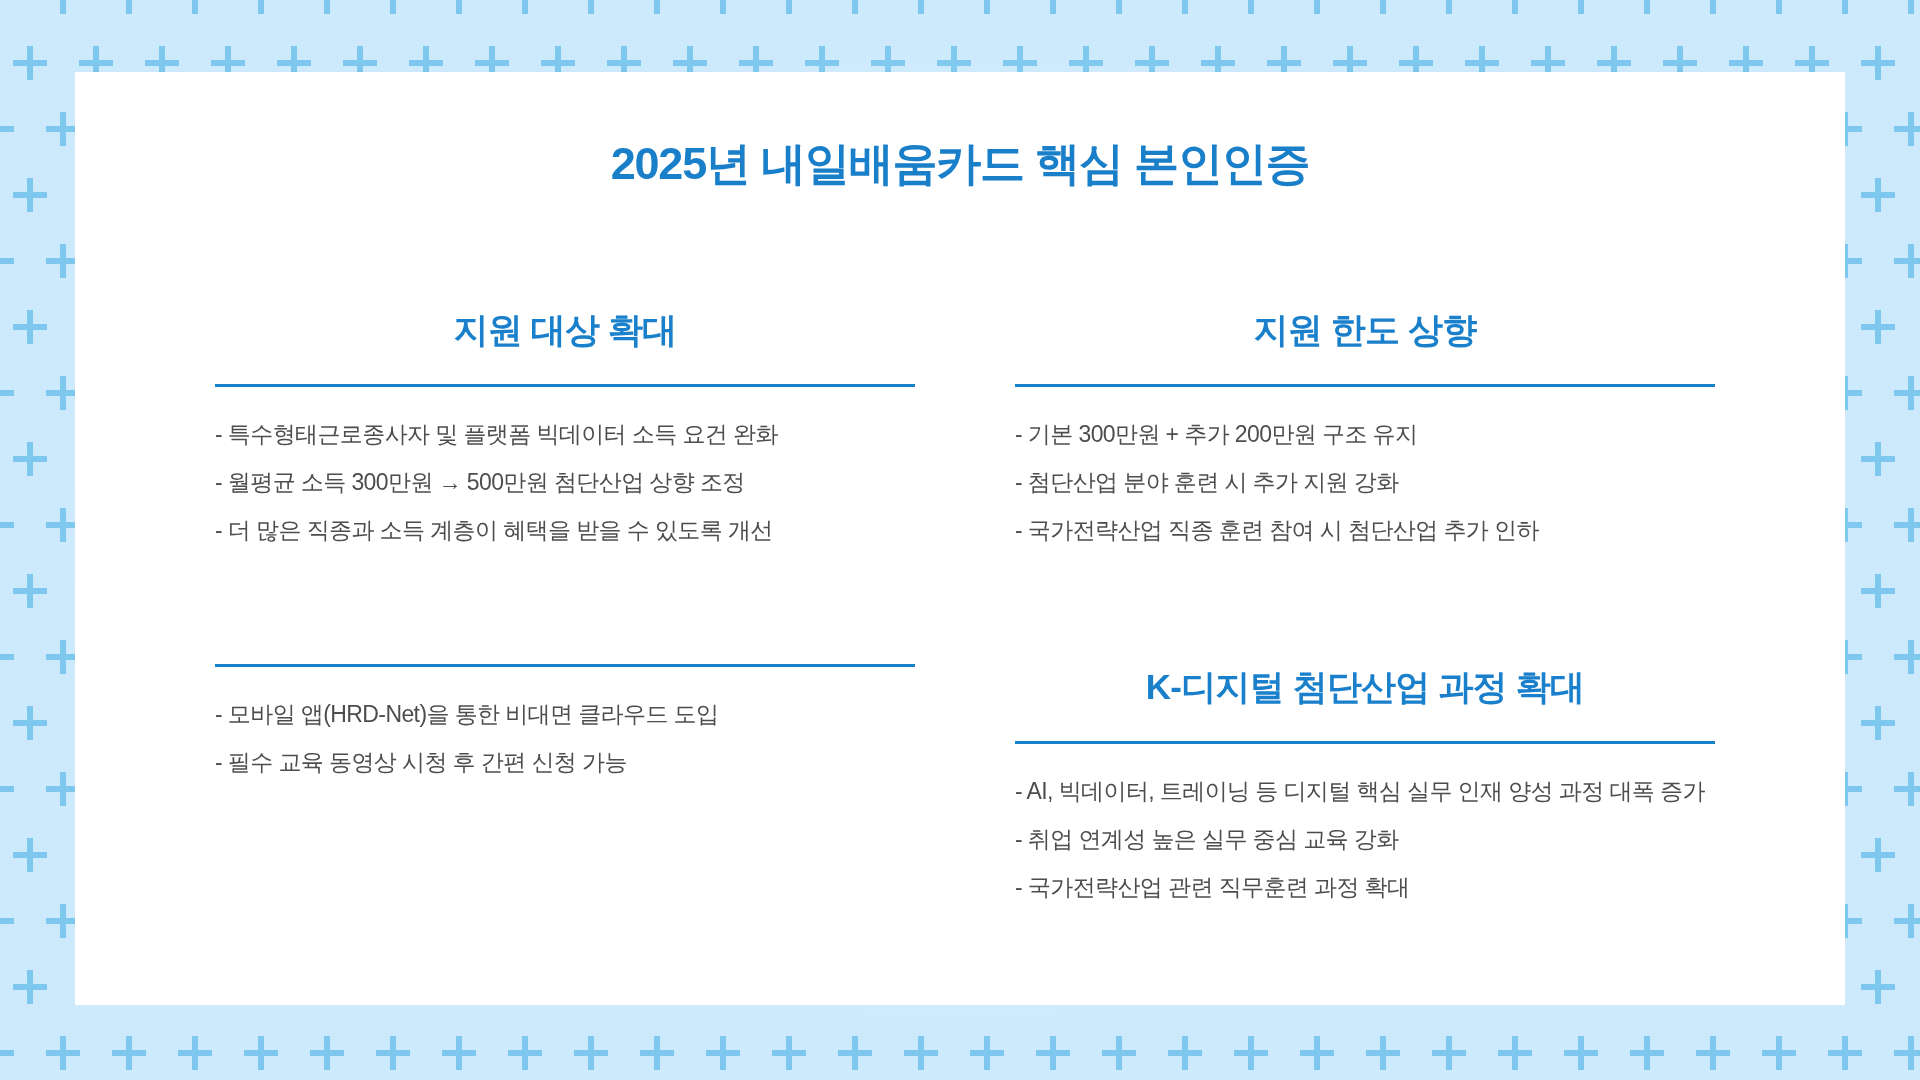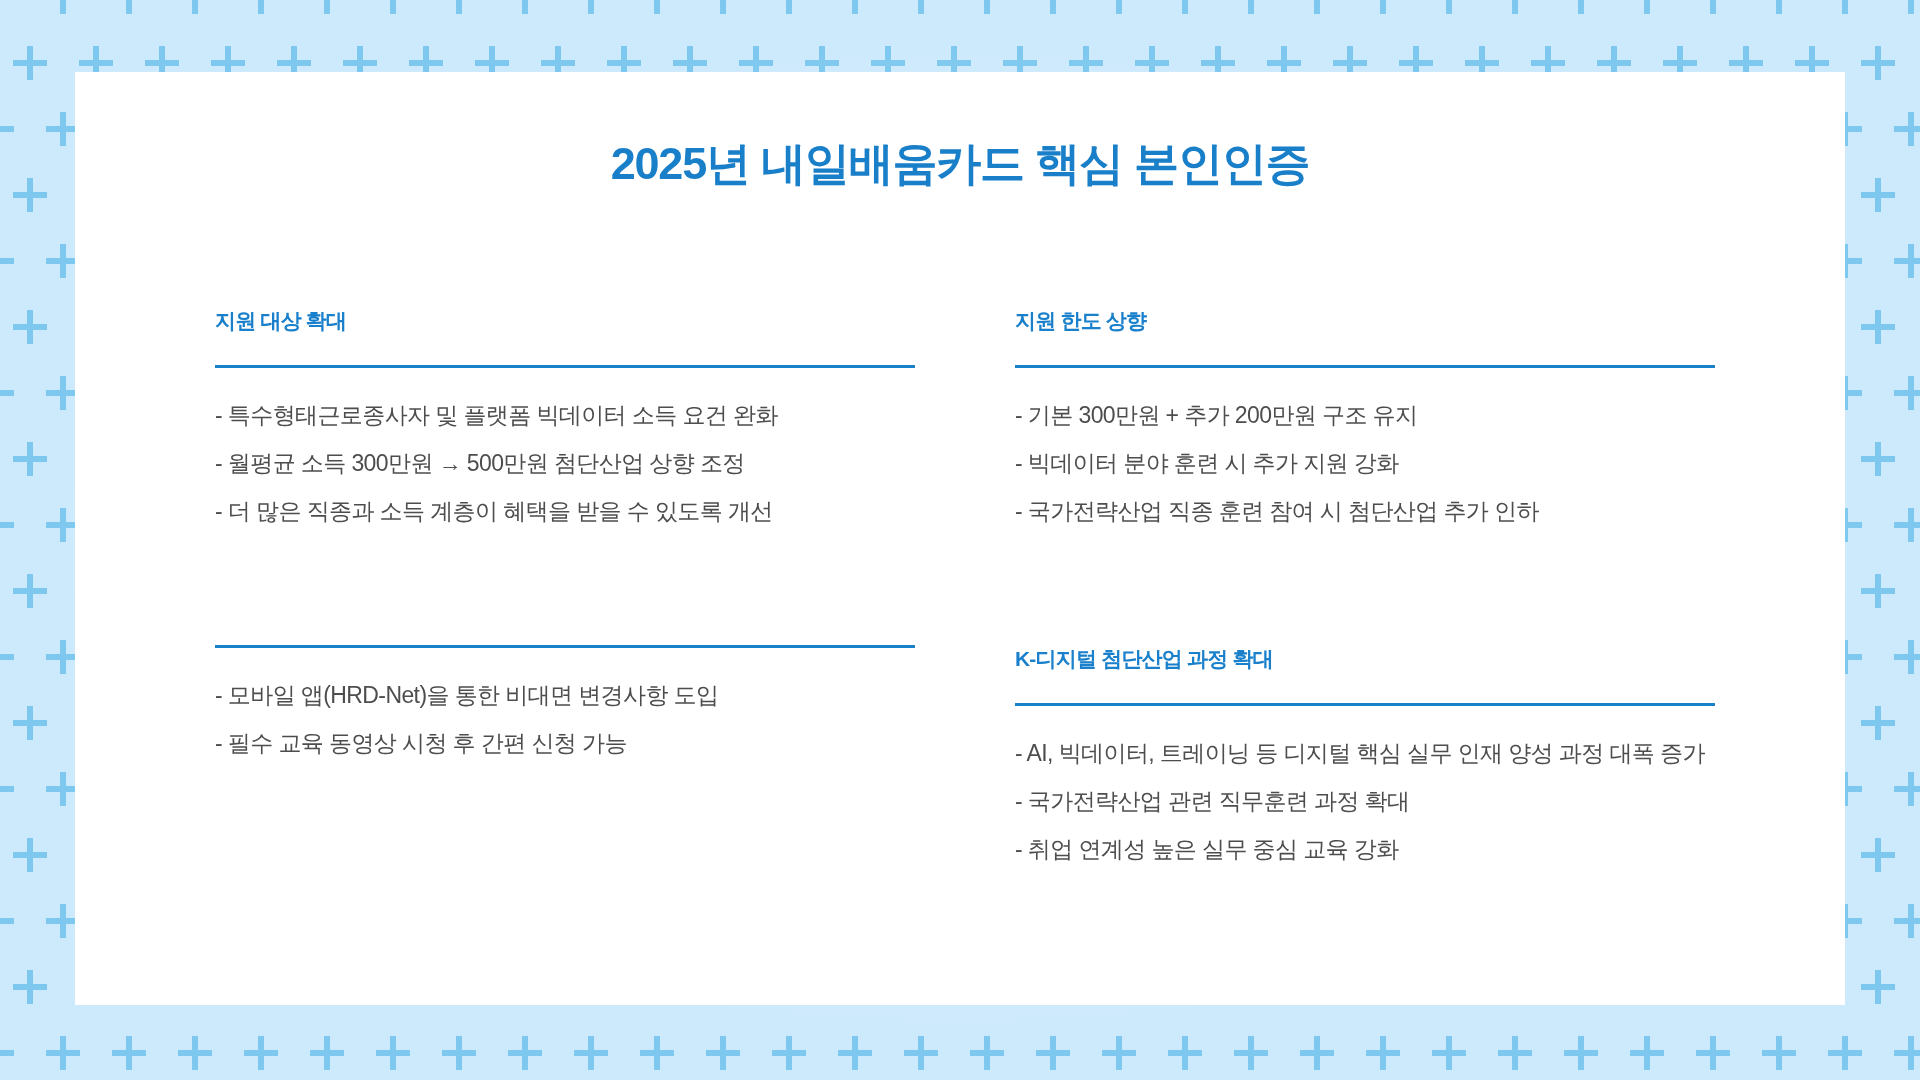--- a/index.html
+++ b/index.html
@@ -92,25 +92,26 @@
     grid-template-columns: 700px 700px;
     column-gap: 100px;
     row-gap: 122px;
   }
 
   .section {
     position: relative;
   }
   .section-heading {
     color: #1a80cb;
-    font-size: 21px;
+    font-size: 35px;
     font-weight: 700;
     letter-spacing: -0.8px;
     margin: 0 0 30px 0;
     white-space: nowrap;
+    text-align: center;
   }
   .section-rule {
     height: 3px;
     background: #1781ca;
     width: 100%;
     margin-bottom: 36px;
   }
   .bullets {
     list-style: none;
     margin: 0;
@@ -651,38 +652,38 @@
           <li class="bullet">- 월평균 소득 300만원 → 500만원 첨단산업 상향 조정</li>
           <li class="bullet">- 더 많은 직종과 소득 계층이 혜택을 받을 수 있도록 개선</li>
         </ul>
       </div>
 
       <div class="section">
         <div class="section-heading">지원 한도 상향</div>
         <div class="section-rule"></div>
         <ul class="bullets">
           <li class="bullet">- 기본 300만원 + 추가 200만원 구조 유지</li>
-          <li class="bullet">- 빅데이터 분야 훈련 시 추가 지원 강화</li>
+          <li class="bullet">- 첨단산업 분야 훈련 시 추가 지원 강화</li>
           <li class="bullet">- 국가전략산업 직종 훈련 참여 시 첨단산업 추가 인하</li>
         </ul>
       </div>
 
       <div class="section">
         <div class="section-rule"></div>
         <ul class="bullets">
-          <li class="bullet">- 모바일 앱(HRD-Net)을 통한 비대면 변경사항 도입</li>
+          <li class="bullet">- 모바일 앱(HRD-Net)을 통한 비대면 클라우드 도입</li>
           <li class="bullet">- 필수 교육 동영상 시청 후 간편 신청 가능</li>
         </ul>
       </div>
 
       <div class="section">
         <div class="section-heading">K-디지털 첨단산업 과정 확대</div>
         <div class="section-rule"></div>
         <ul class="bullets">
           <li class="bullet">- AI, 빅데이터, 트레이닝 등 디지털 핵심 실무 인재 양성 과정 대폭 증가</li>
+          <li class="bullet">- 취업 연계성 높은 실무 중심 교육 강화</li>
           <li class="bullet">- 국가전략산업 관련 직무훈련 과정 확대</li>
-          <li class="bullet">- 취업 연계성 높은 실무 중심 교육 강화</li>
         </ul>
       </div>
 
     </div>
   </div>
 </div>
 
 </body></html>

